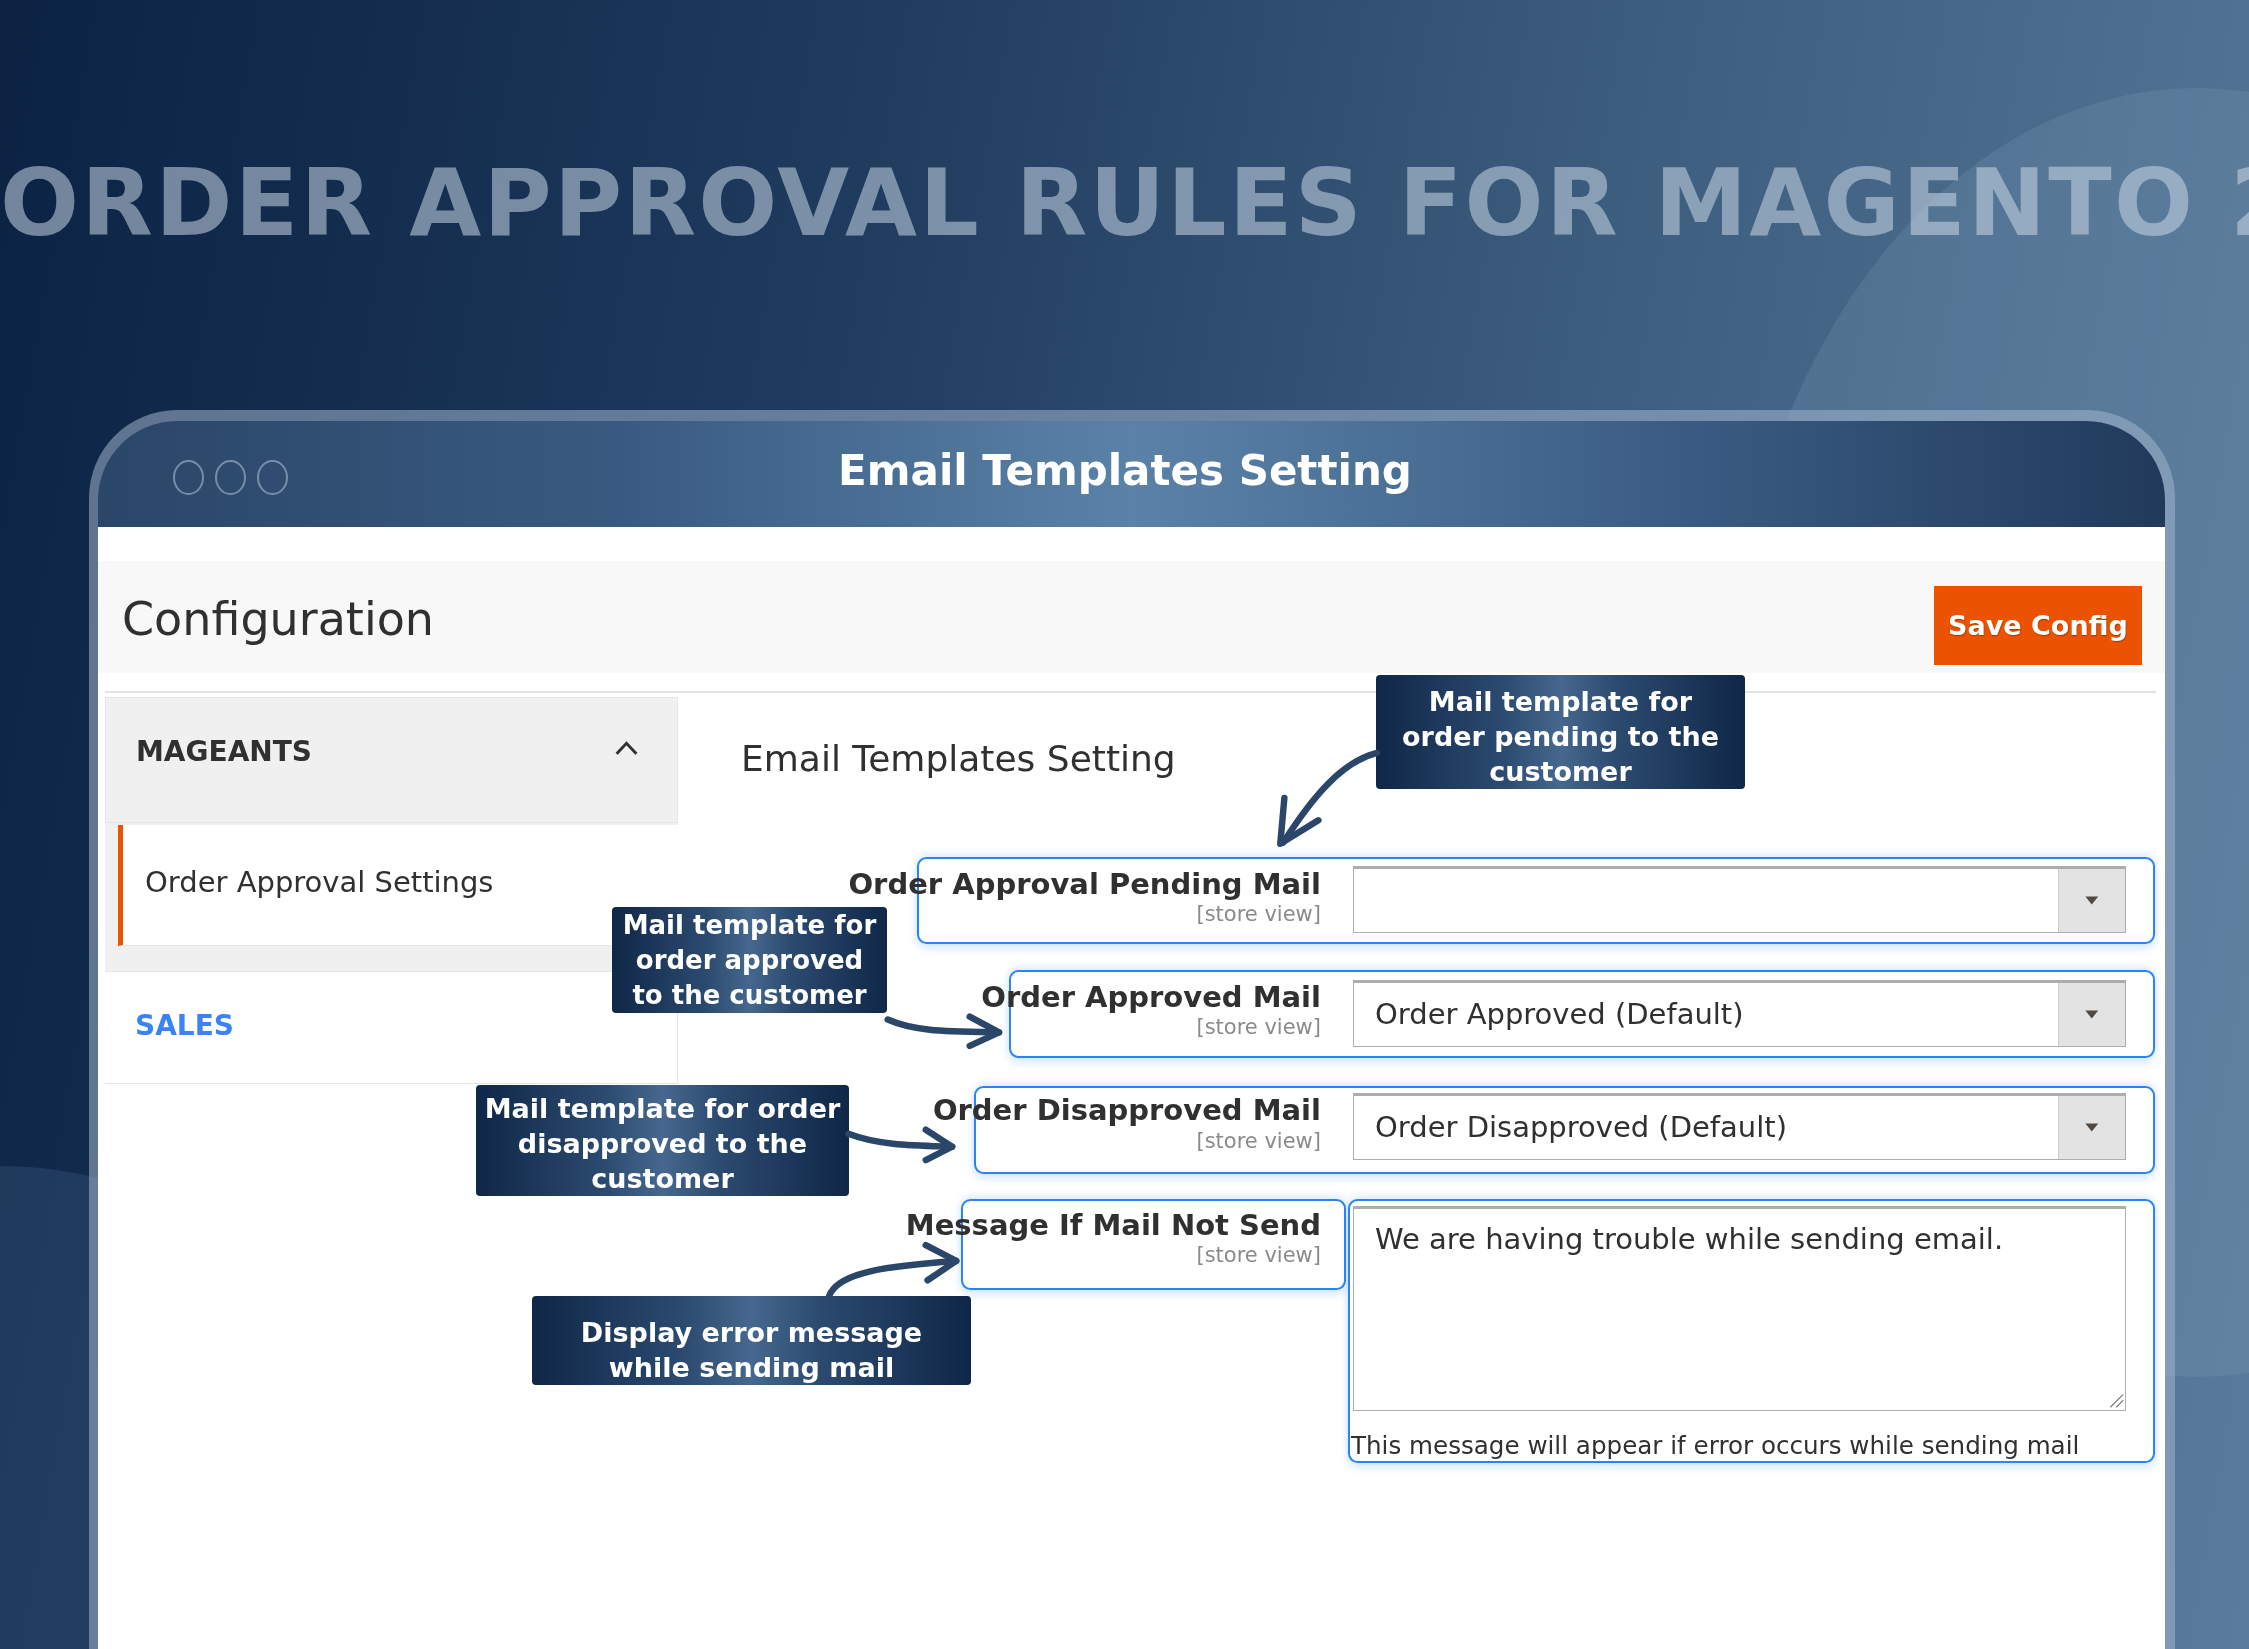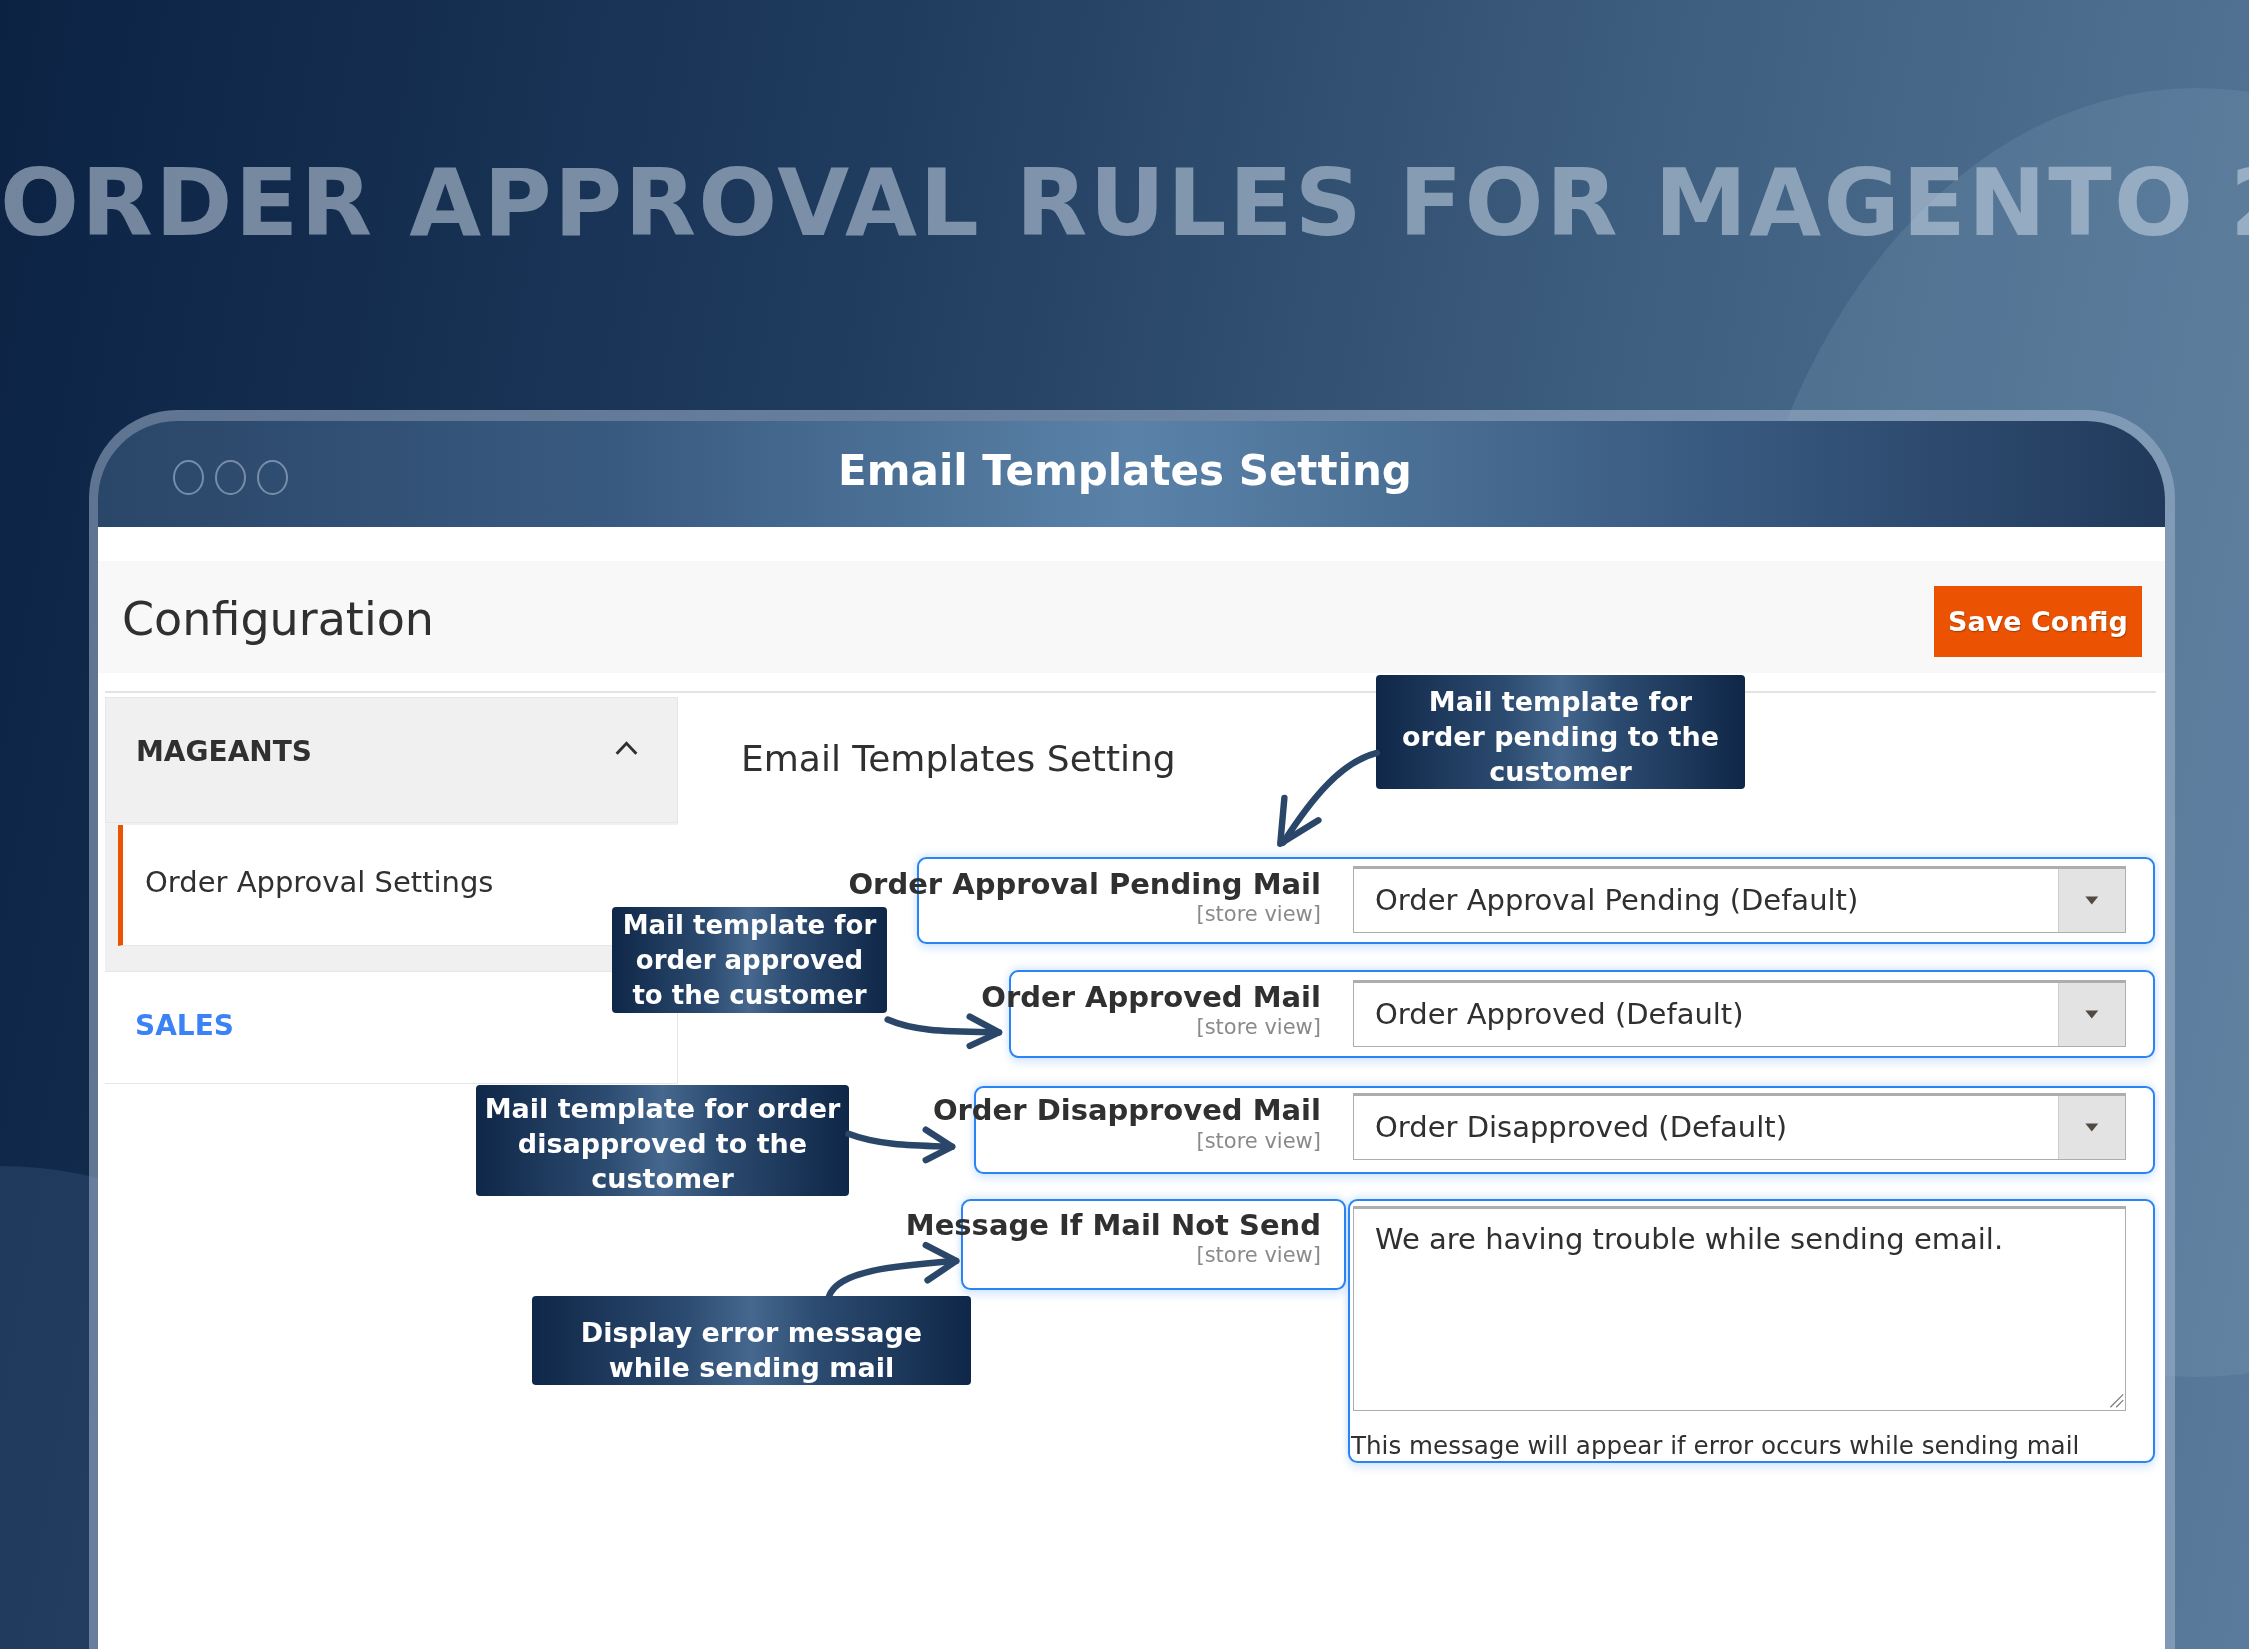--- a/index.html
+++ b/index.html
@@ -43,21 +43,21 @@
     position:absolute; left:98px; top:527px; width:2067px; height:1123px; background:#ffffff;
   }
   .config-bar {
     position:absolute; left:98px; top:561px; width:2067px; height:112px; background:#f8f8f8;
   }
   .config-title {
     position:absolute; left:122px; top:592px; font-size:46px; color:#303030;
     font-family:"DejaVu Sans", sans-serif;
   }
   .save-btn {
-    position:absolute; left:1934px; top:586px; width:208px; height:71px;
+    position:absolute; left:1934px; top:586px; width:208px; height:79px;
     background:#eb5202; color:#ffffff; border:none; font-size:27px;
     font-family:"DejaVu Sans", sans-serif; font-weight:600; cursor:pointer;
     text-shadow: 0.6px 0.6px 1.2px rgba(0,0,0,0.3);
   }
   .divider { position:absolute; left:105px; top:691px; width:2051px; height:2.3px; background:#e3e3e3; }
   
   .sb-group {
     position:absolute; left:105px; top:697px; width:573px; height:126px;
     background:#f0f0f0; border:1.8px solid #e6e6e6; box-sizing:border-box;
   }
@@ -169,21 +169,20 @@
 <div class="sb-item-label">Order Approval Settings</div>
 <div class="sb-sales"></div>
 <div class="sb-sales-label">SALES</div>
 
 <div class="section-title">Email Templates Setting</div>
 
 <div class="hl-box" style="left:917px; top:857px; width:1238px; height:87px;"></div>
 <div class="fld-label" style="right:929px; top:867px;">Order Approval Pending Mail</div>
 <div class="fld-scope" style="right:929px; top:902px;">[store view]</div>
 <div class="select" style="top:866px;">
-  <span class="select-val">Order Approval Pending (Default)</span>
   <span class="select-btn">
     <svg width="17.6" height="13" viewBox="0 0 30 22">
         <polygon points="4,4 26,4 15,18" fill="#514943"></polygon>
       </svg>
   </span>
 </div>
 
 <div class="hl-box" style="left:1009px; top:970px; width:1146px; height:88px;"></div>
 <div class="fld-label" style="right:929px; top:980px;">Order Approved Mail</div>
 <div class="fld-scope" style="right:929px; top:1015px;">[store view]</div>

